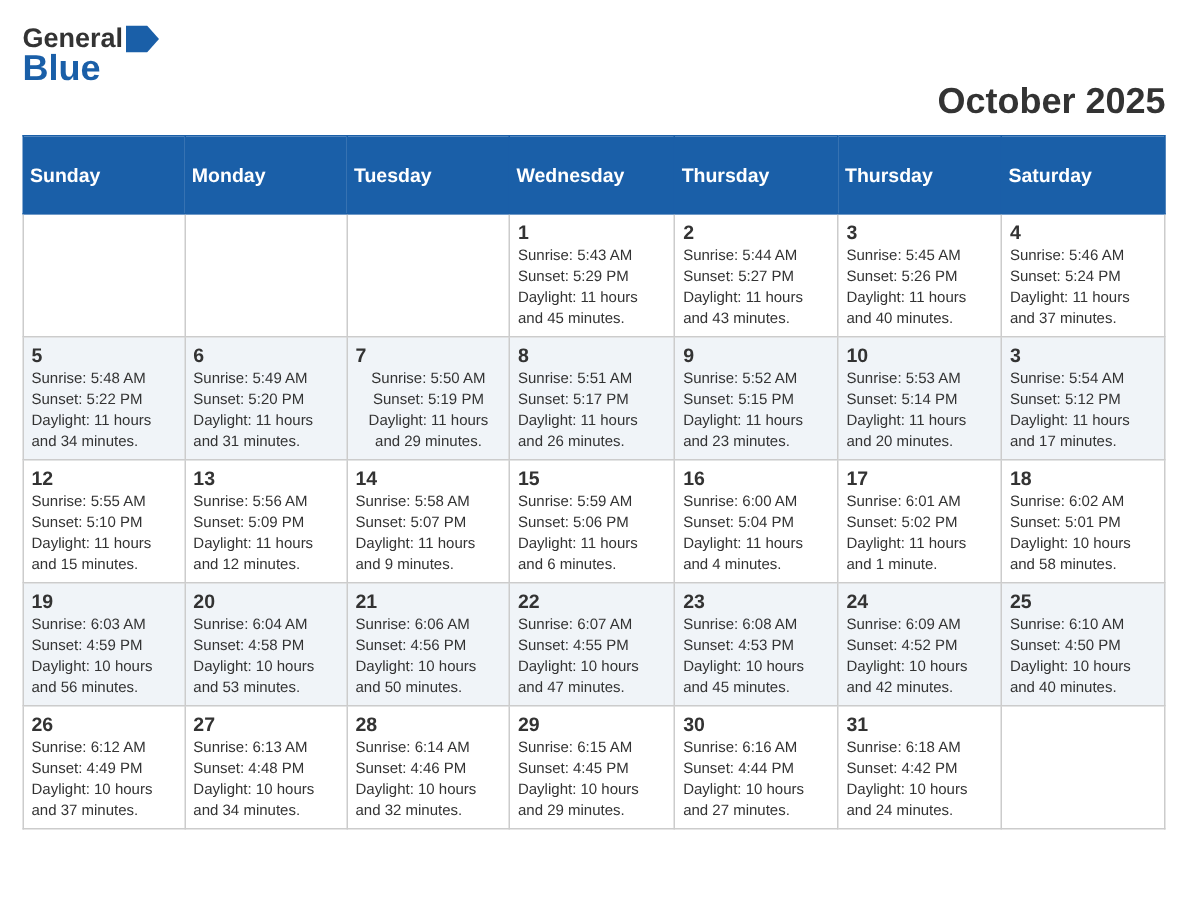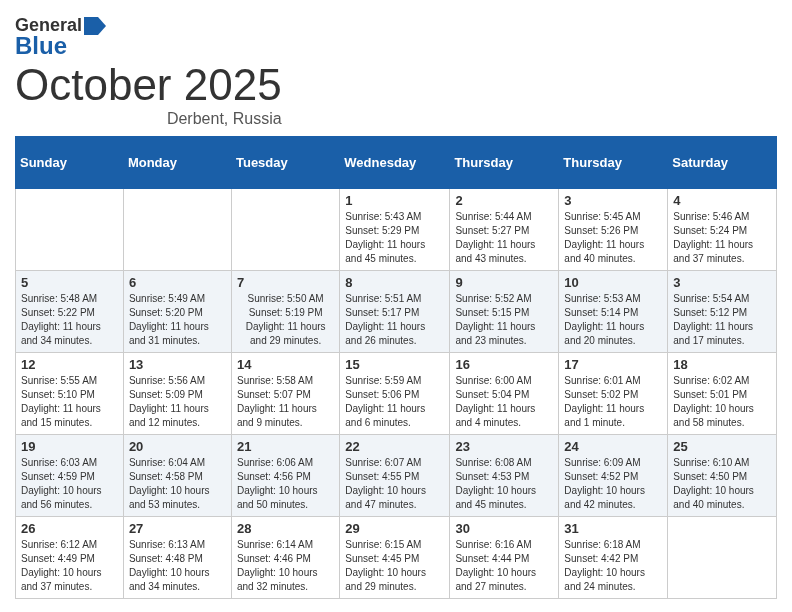--- a/index.html
+++ b/index.html
@@ -8,39 +8,39 @@
       background: #fff;
       width: 792px;
       min-height: 612px;
       padding: 10px 15px;
     }
     .header-area {
       display: flex;
       justify-content: space-between;
       align-items: flex-start;
       margin-bottom: 8px;
-      flex-direction: column;
     }
     .logo {
       display: flex;
       flex-direction: column;
       align-items: flex-start;
       padding-top: 5px;
     }
     .logo-first-line {
       display: flex;
       align-items: center;
     }
     .title-area {
       text-align: right;
     }
     .month-title {
-      font-size: 44px;
+      font-size: 24px;
       color: #333;
-      font-weight: normal;
+      font-weight: bold;
+      margin-top: 44px;
     }
     .location-title {
       font-size: 16px;
       color: #555;
     }
     .calendar-table {
       width: 100%;
       border-collapse: collapse;
       font-size: 11px;
     }
@@ -90,21 +90,20 @@
     <div class="logo-first-line">
       <span style="font-size:18px;font-weight:bold;color:#333;">General</span>
       <svg width="22" height="18" viewBox="0 0 22 18" style="margin-left:2px;">
         <polygon points="0,0 14,0 22,9 14,18 0,18" fill="#1a5fa8"></polygon>
       </svg>
     </div>
     <span style="font-size:24px;font-weight:bold;color:#1a5fa8;margin-top:-4px;">Blue</span>
   </div>
   <div class="title-area">
     <div class="month-title">October 2025</div>
-    <div class="location-title">Derbent, Russia</div>
   </div>
 </div>
 
 <table class="calendar-table">
   <thead>
     <tr>
     <th>Sunday</th>
         <th>Monday</th>
         <th>Tuesday</th>
         <th>Wednesday</th>

